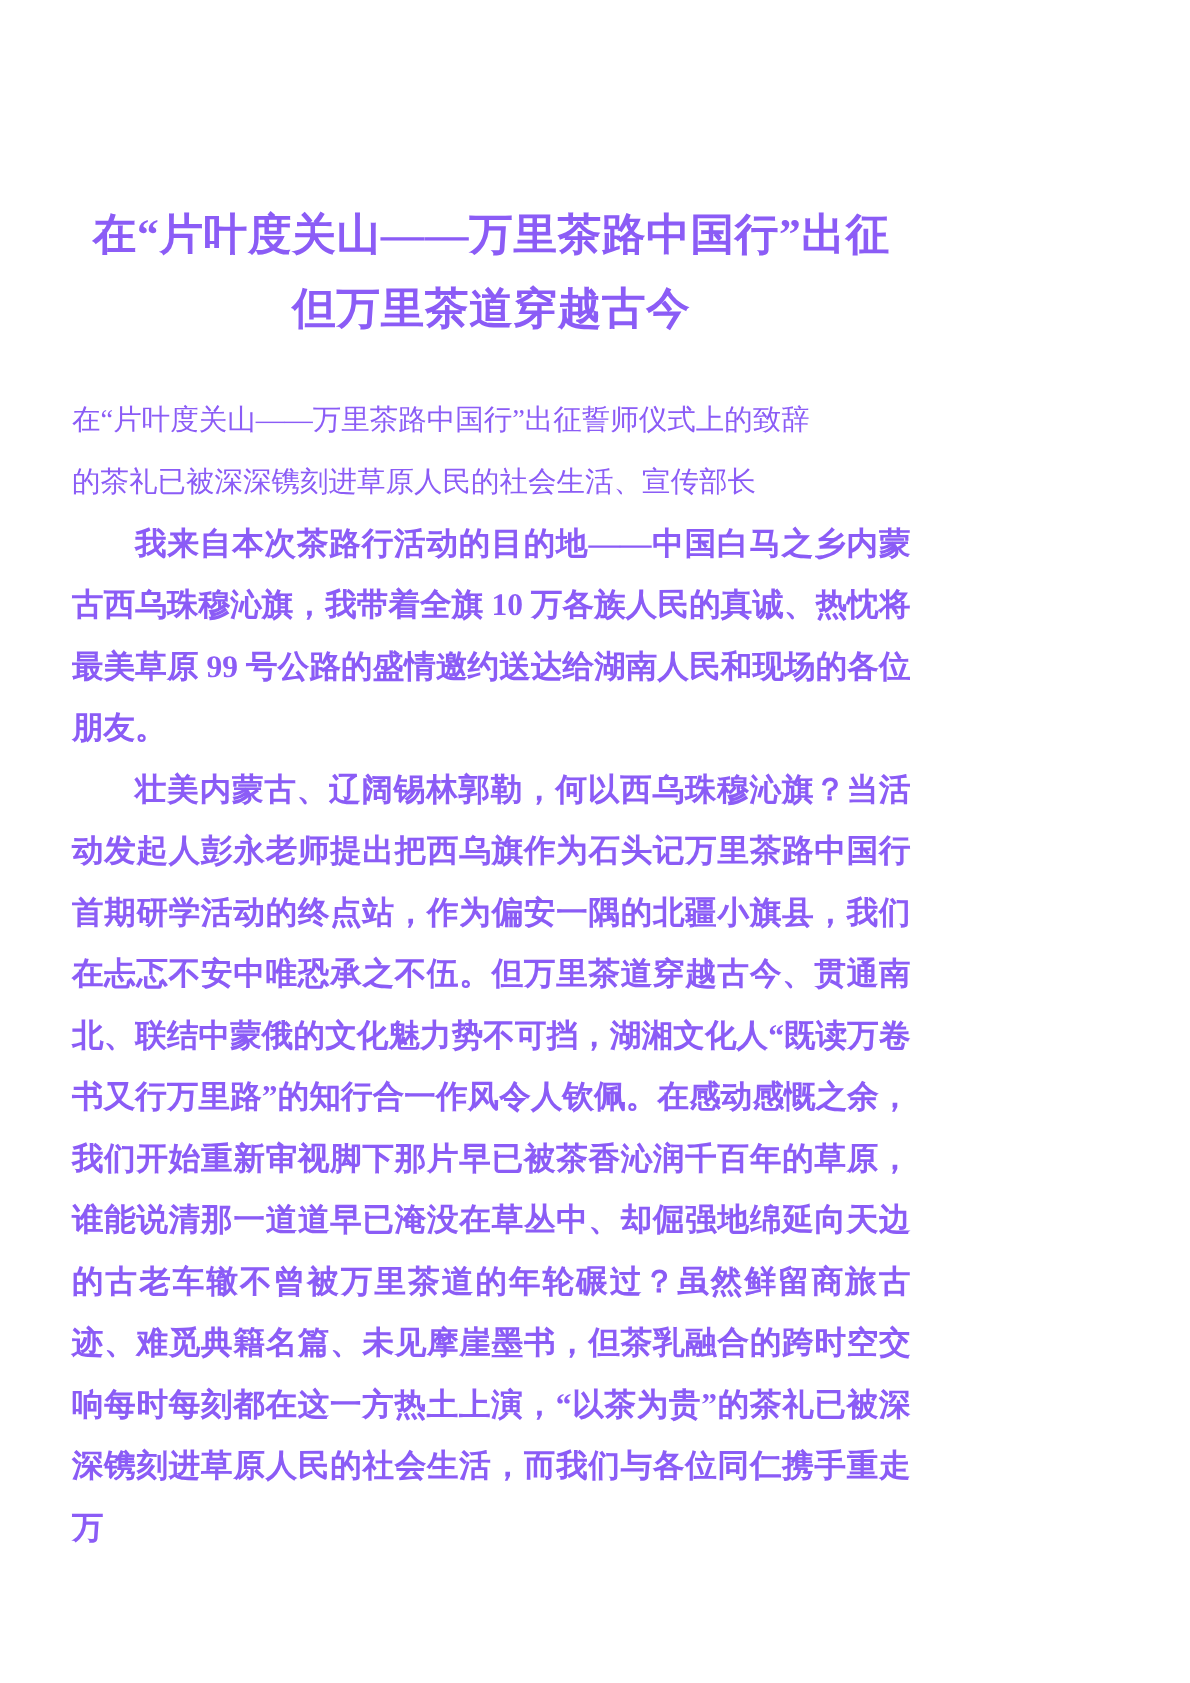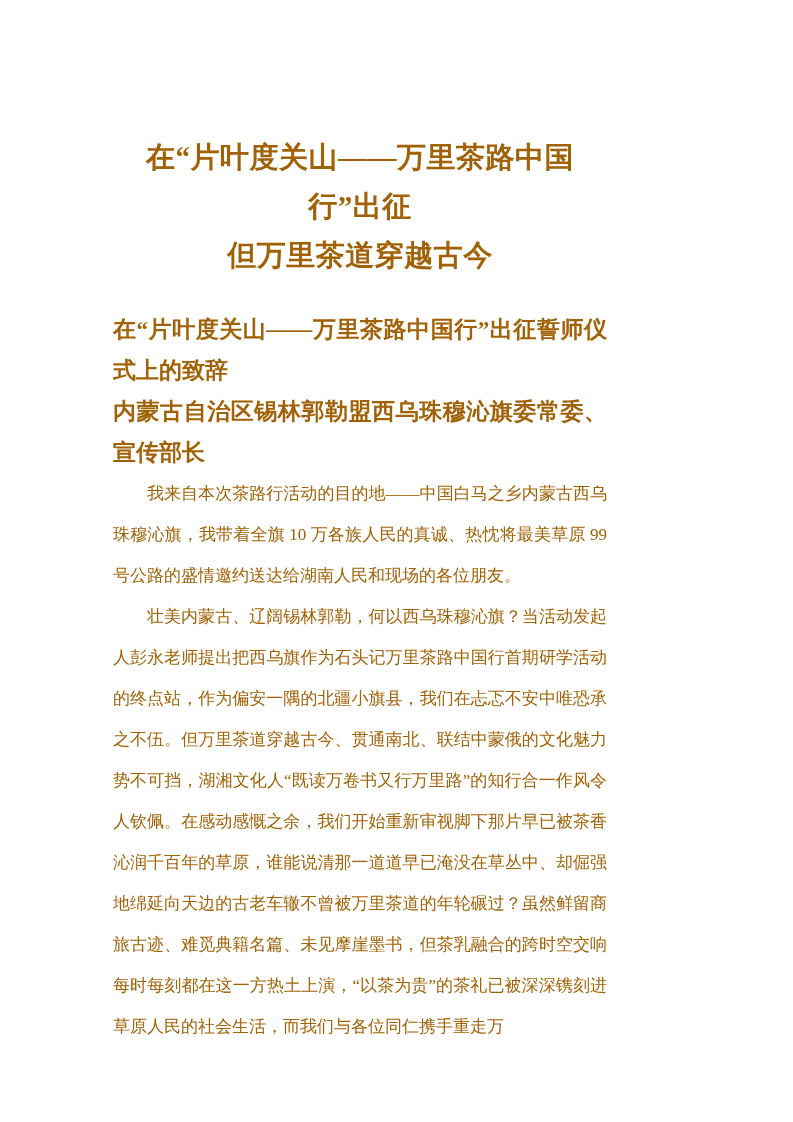--- a/index.html
+++ b/index.html
@@ -5,70 +5,70 @@
   html, body {
     margin: 0;
     padding: 0;
     background: #ffffff;
   }
   .page {
     position: relative;
     width: 719px;
     height: 1122px;
     background: #ffffff;
-    color: #a16207;
+    color: #8b5cf6;
     box-sizing: border-box;
-    padding: 114px 112px 0 113px;
+    padding: 114px 112px 0 48px;
     overflow: hidden;
     font-family: "Liberation Serif", "DejaVu Serif", serif;
   }
   .doc-title {
     font-size: 29px;
     font-weight: 700;
     line-height: 49px;
     text-align: center;
     letter-spacing: 0.5px;
   }
   .doc-title .title-line {
     display: block;
   }
   .meta-block {
     margin-top: 29px;
   }
   .meta-line {
     margin: 0;
-    font-size: 23px;
+    font-size: 19px;
     line-height: 41px;
     text-align: justify;
     text-justify: inter-character;
-    font-weight: 700;
+    font-weight: 400;
   }
   .body-block p.body-paragraph {
     margin: 0;
-    font-size: 17px;
+    font-size: 21px;
     line-height: 41px;
     text-align: justify;
     text-justify: inter-character;
     text-indent: 2em;
-    font-weight: 400;
+    font-weight: 700;
   }
 </style>
 </head>
 <body>
 
 <div class="page">
 
   <h1 class="doc-title">
     <span class="title-line">在“片叶度关山——万里茶路中国行”出征</span>
     <span class="title-line">但万里茶道穿越古今</span>
   </h1>
 
   <div class="meta-block">
     <p class="meta-line">在“片叶度关山——万里茶路中国行”出征誓师仪式上的致辞</p>
-    <p class="meta-line">内蒙古自治区锡林郭勒盟西乌珠穆沁旗委常委、宣传部长</p>
+    <p class="meta-line">的茶礼已被深深镌刻进草原人民的社会生活、宣传部长</p>
   </div>
 
   <div class="body-block">
     <p class="body-paragraph">我来自本次茶路行活动的目的地——中国白马之乡内蒙古西乌珠穆沁旗，我带着全旗 10 万各族人民的真诚、热忱将最美草原 99 号公路的盛情邀约送达给湖南人民和现场的各位朋友。</p>
     <p class="body-paragraph">壮美内蒙古、辽阔锡林郭勒，何以西乌珠穆沁旗？当活动发起人彭永老师提出把西乌旗作为石头记万里茶路中国行首期研学活动的终点站，作为偏安一隅的北疆小旗县，我们在忐忑不安中唯恐承之不伍。但万里茶道穿越古今、贯通南北、联结中蒙俄的文化魅力势不可挡，湖湘文化人“既读万卷书又行万里路”的知行合一作风令人钦佩。在感动感慨之余，我们开始重新审视脚下那片早已被茶香沁润千百年的草原，谁能说清那一道道早已淹没在草丛中、却倔强地绵延向天边的古老车辙不曾被万里茶道的年轮碾过？虽然鲜留商旅古迹、难觅典籍名篇、未见摩崖墨书，但茶乳融合的跨时空交响每时每刻都在这一方热土上演，“以茶为贵”的茶礼已被深深镌刻进草原人民的社会生活，而我们与各位同仁携手重走万</p>
   </div>
 
 </div>
 
 </body></html>

